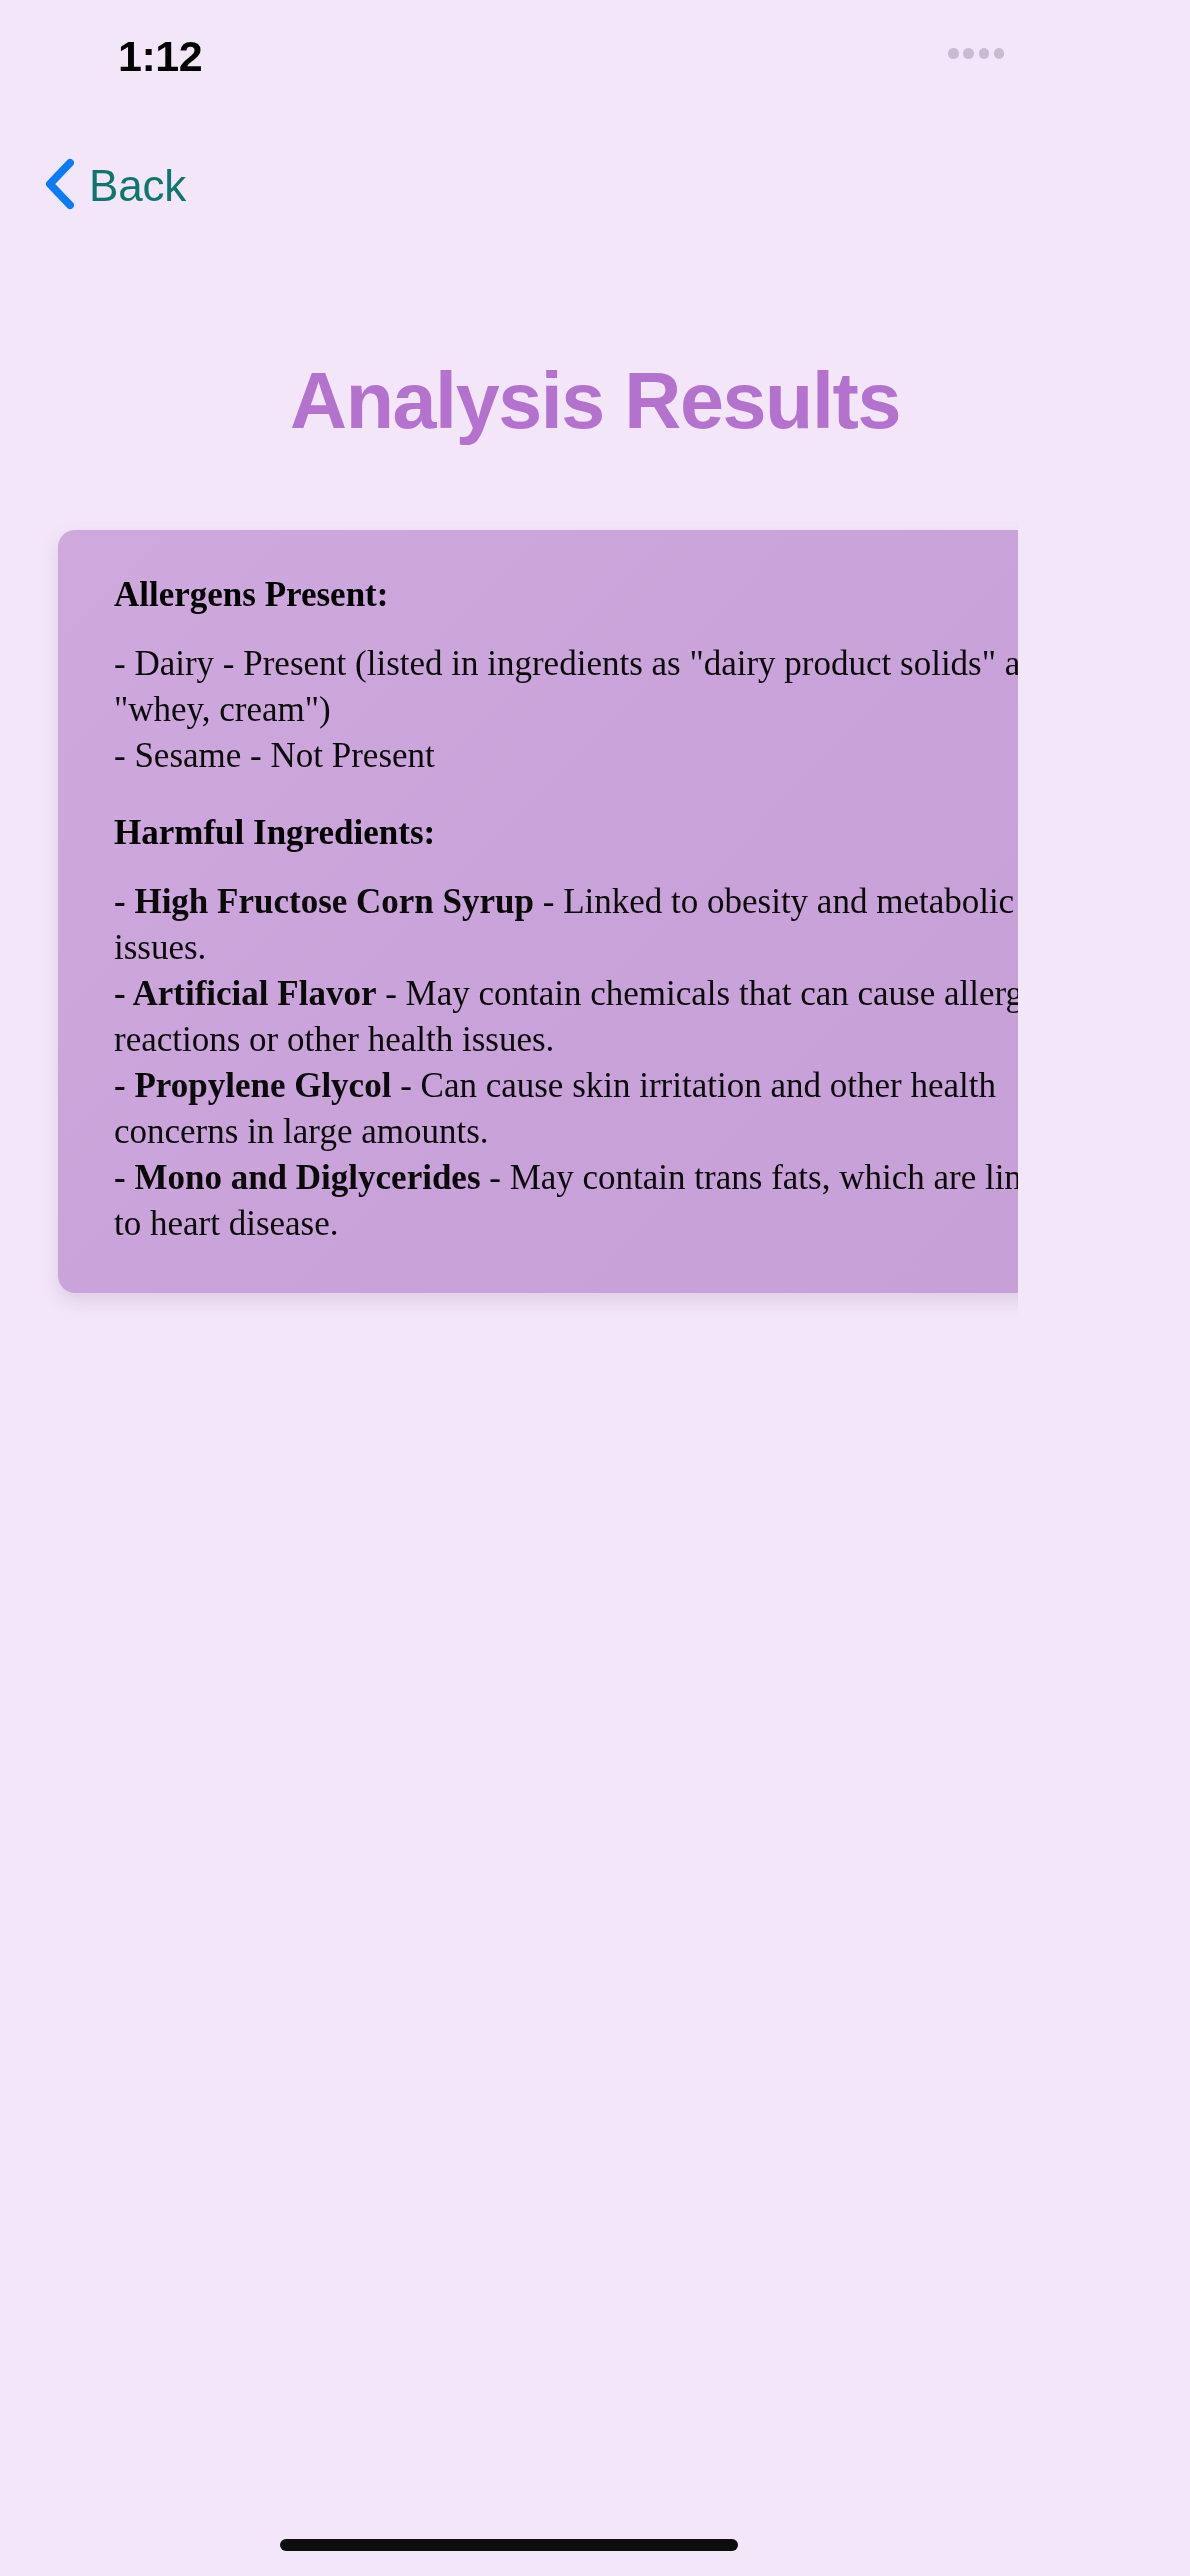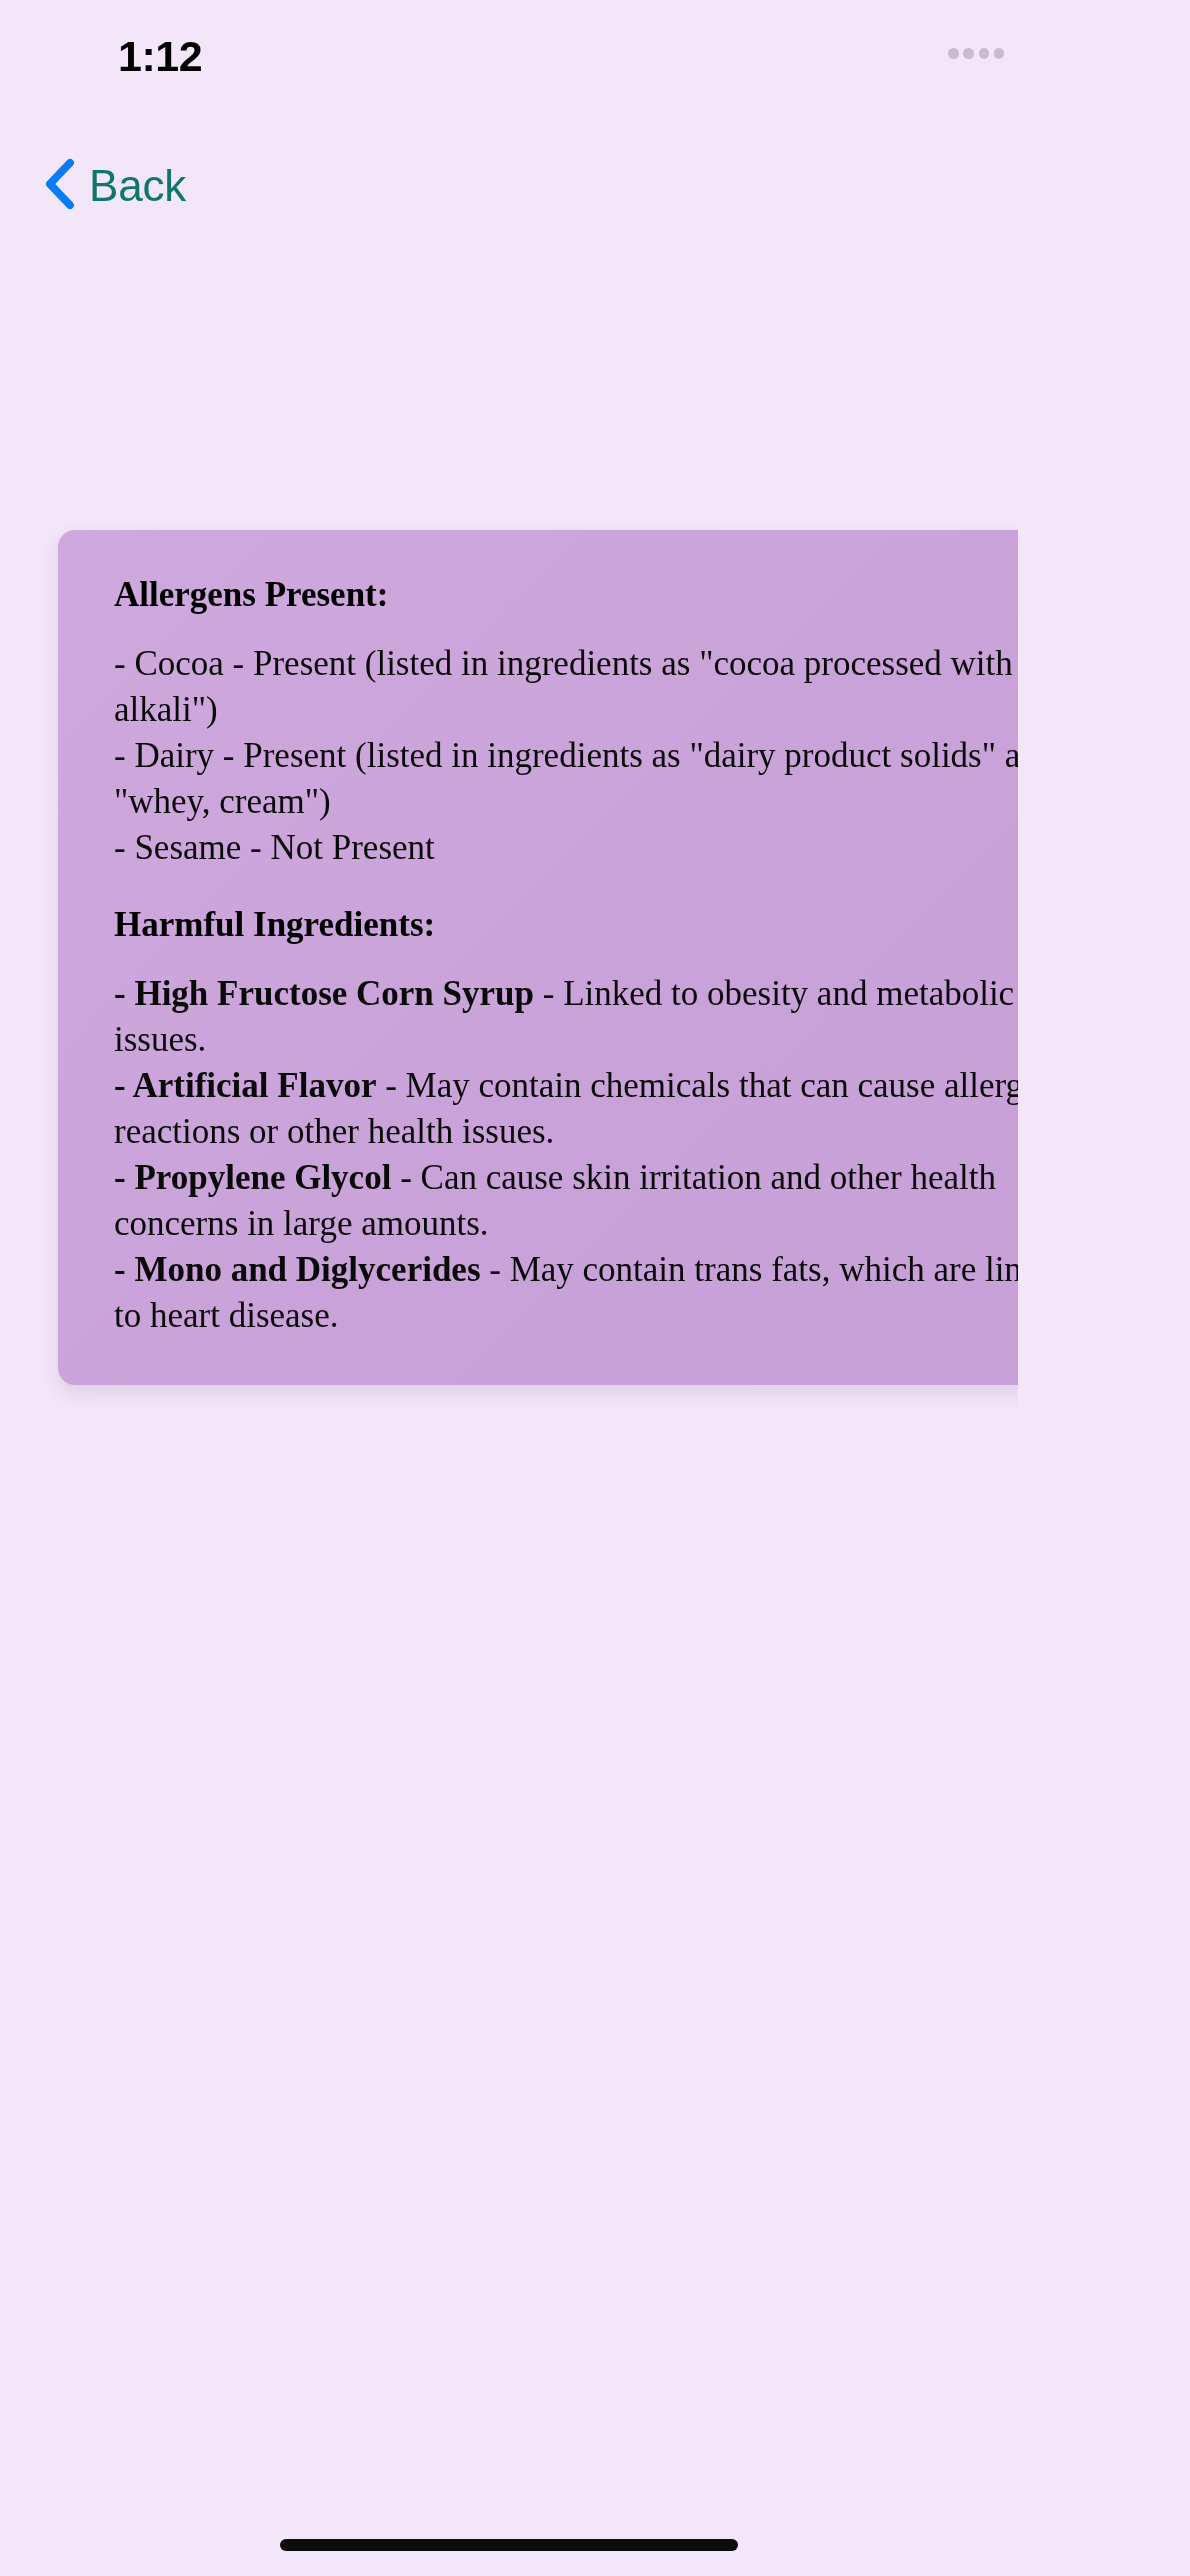--- a/index.html
+++ b/index.html
@@ -202,27 +202,27 @@
     <div id="back-button">
       <span id="back-chevron">
         <svg width="33" height="54" viewBox="0 0 34 56">
           <polyline points="28,6 7,28 28,50" fill="none" stroke="#0a7cf7" stroke-width="8" stroke-linecap="round" stroke-linejoin="round"></polyline>
         </svg>
       </span>
       <span id="back-label">Back</span>
     </div>
   </div>
 
+  <div id="page-title">Analysis Results</div>
 
   <div id="results-card">
 
     <div class="section-heading">Allergens Present:</div>
 
     <div class="body-block">
-      <span class="body-line">- Cocoa - Present (listed in ingredients as "cocoa processed with alkali")</span>
       <span class="body-line">- Dairy - Present (listed in ingredients as "dairy product solids" and "whey, cream")</span>
       <span class="body-line">- Sesame - Not Present</span>
     </div>
 
     <div class="section-heading" id="harmful-heading">Harmful Ingredients:</div>
 
     <div class="body-block">
       <span class="body-line">
         <b>- High Fructose Corn Syrup</b><span> - Linked to obesity and metabolic issues.</span>
       </span>

